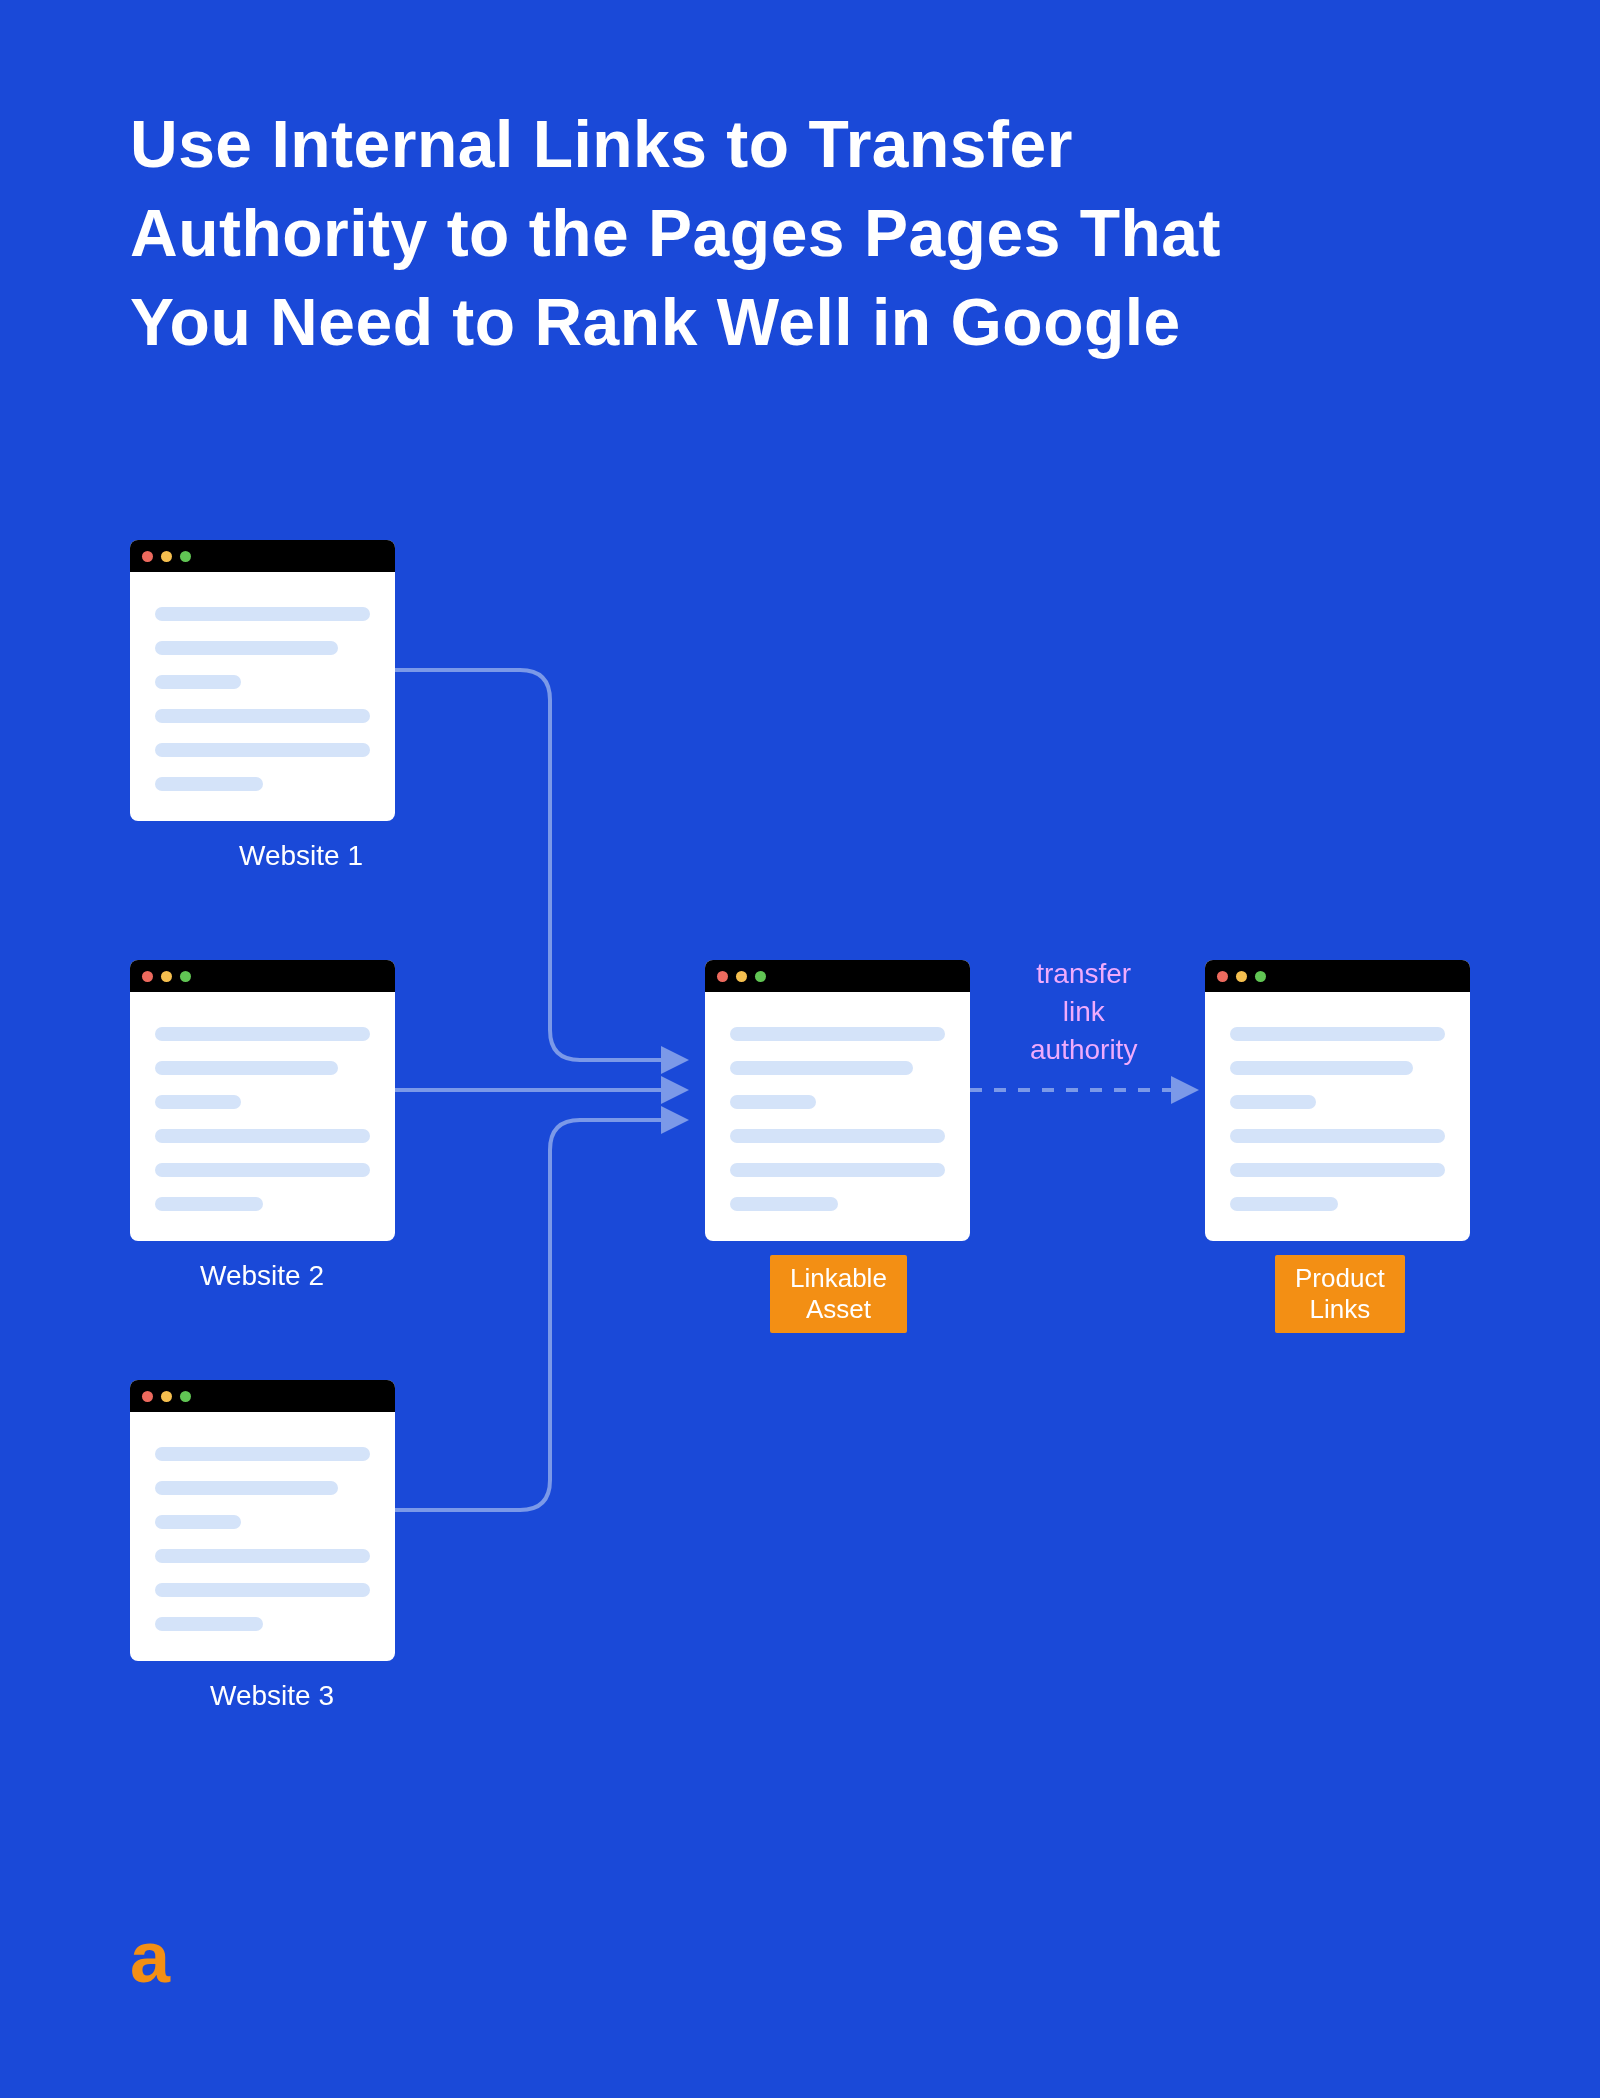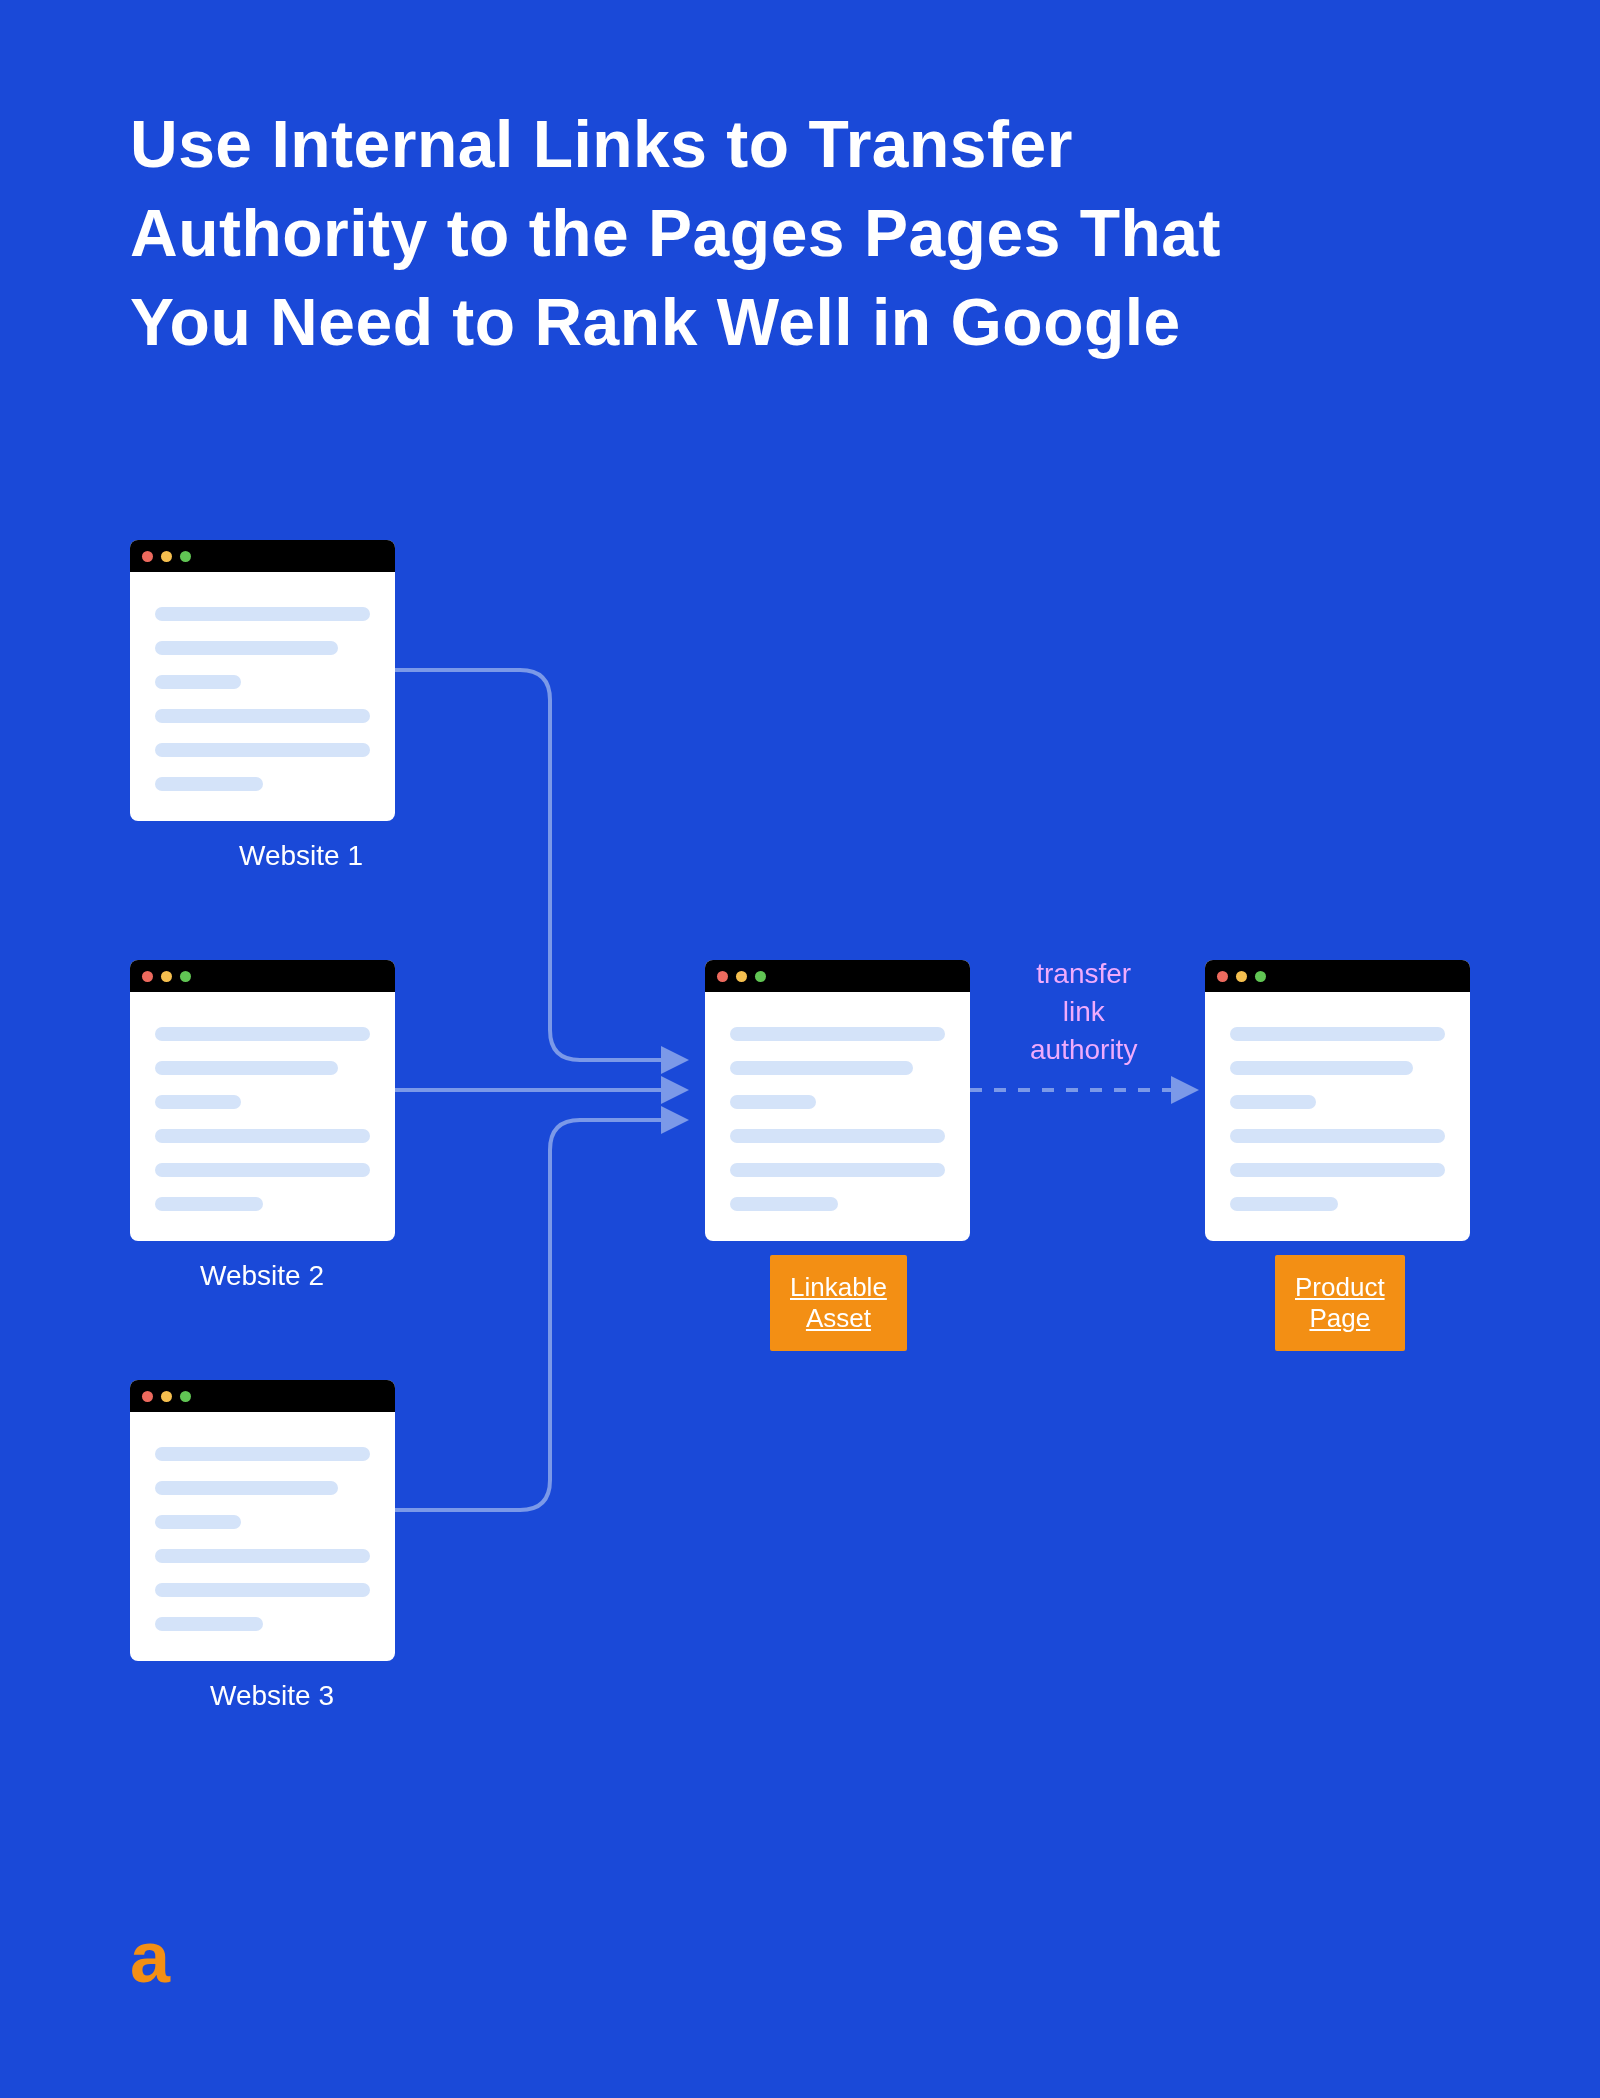--- a/index.html
+++ b/index.html
@@ -72,25 +72,24 @@
     font-size: 28px;
     text-align: center;
     white-space: nowrap;
   }
   .tag {
     position: absolute;
     background: #f38f14;
     color: #fff;
     font-size: 26px;
     line-height: 1.2;
-    padding: 17px 20px;
+    padding: 8px 20px;
     text-align: center;
     border-radius: 2px;
     white-space: pre-line;
-    text-decoration: underline;
   }
   .arrow-label {
     position: absolute;
     color: #f0abfc;
     font-size: 28px;
     text-align: center;
     line-height: 1.35;
     white-space: pre-line;
   }
   svg.connectors {
@@ -233,21 +232,21 @@
     <div class="body">
       <div class="line w100"></div>
         <div class="line w85"></div>
         <div class="line w40"></div>
       <div class="line w100"></div>
         <div class="line w100"></div>
         <div class="line w50"></div>
     </div>
   </div>
   <div class="tag" style="left:1145px; top:715px;">Product
-Page</div>
+Links</div>
 
 </div>
 
 <div class="footer">
   <div class="logo">
     <span class="a">a</span>
   </div>
 </div>
 
 </body></html>

